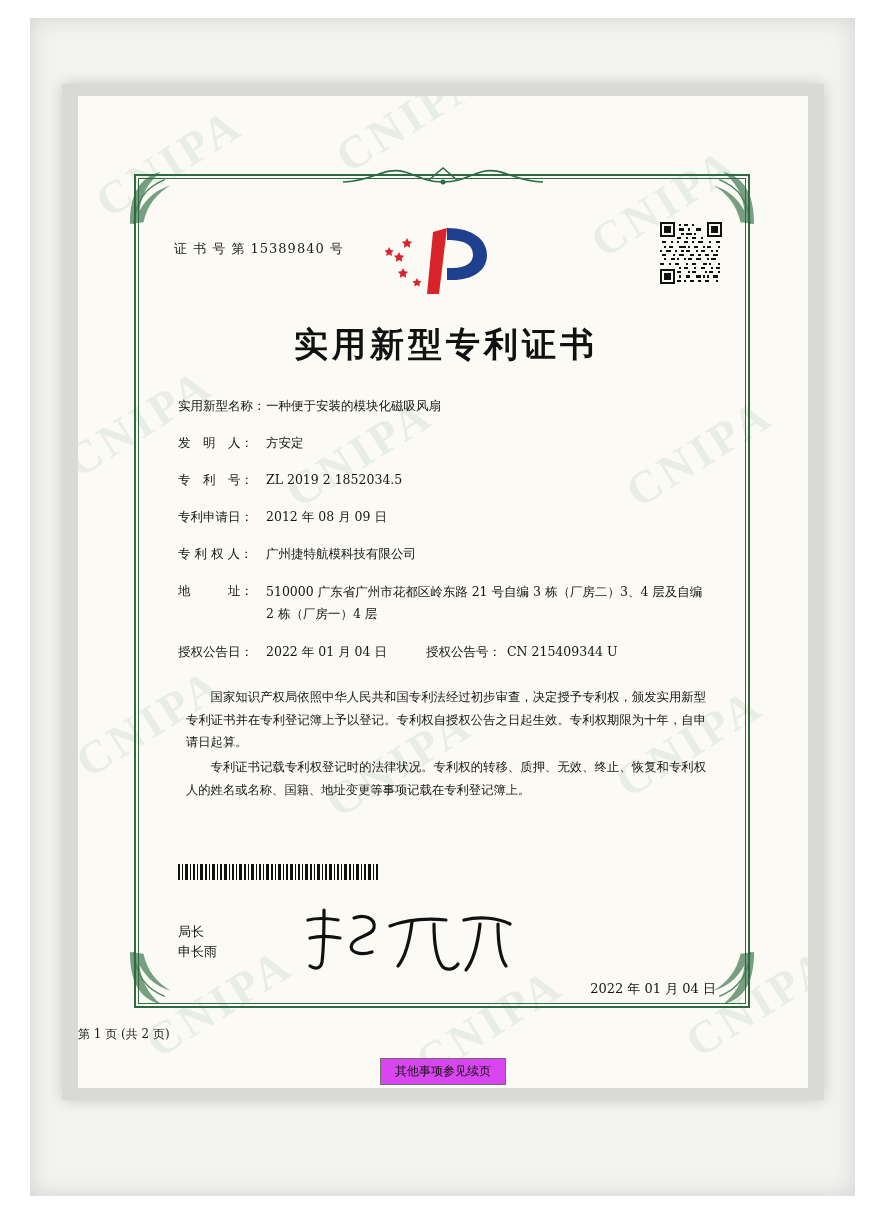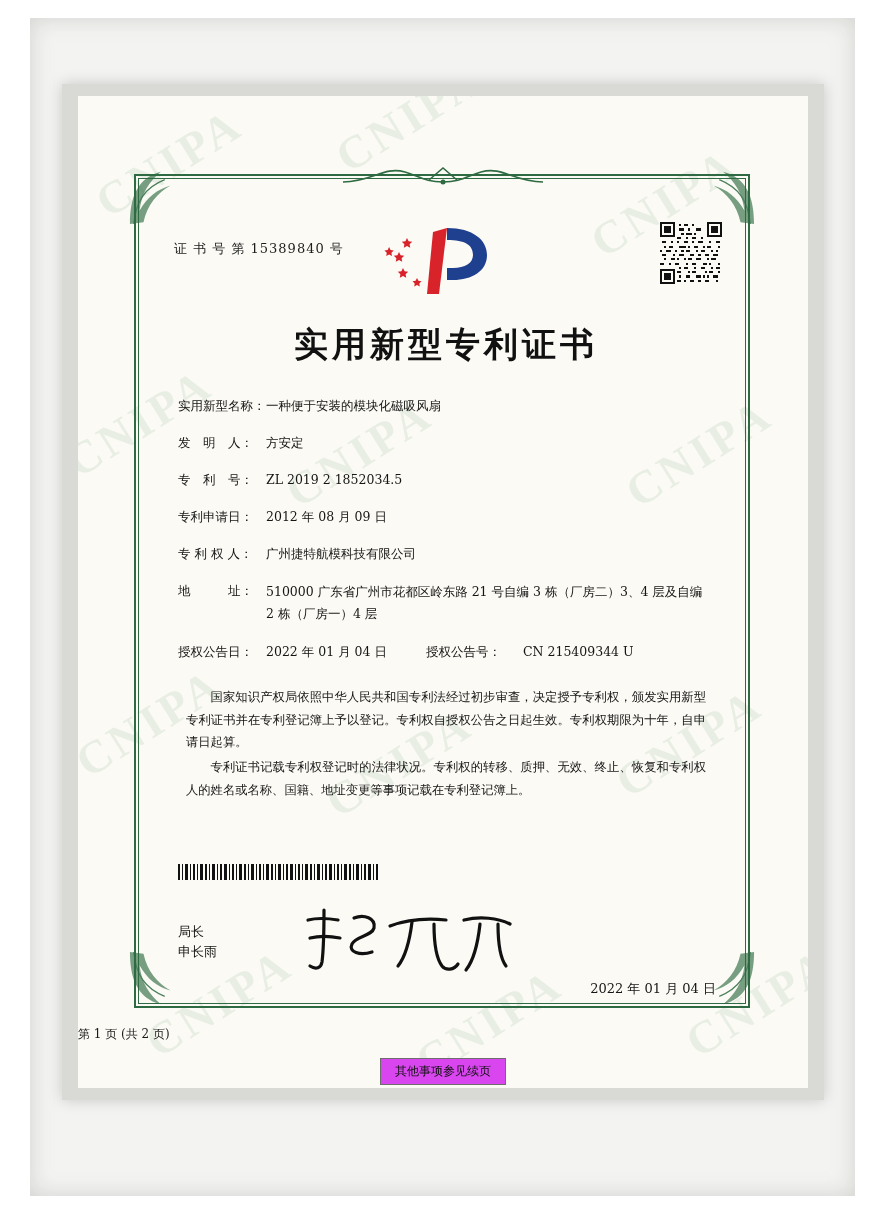--- a/index.html
+++ b/index.html
@@ -422,21 +422,21 @@
           <div class="val">广州捷特航模科技有限公司</div>
         </div>
         <div class="row addr">
           <div class="lbl">地　　　址：</div>
           <div class="val">510000 广东省广州市花都区岭东路 21 号自编 3 栋（厂房二）3、4 层及自编 2 栋（厂房一）4 层</div>
         </div>
         <div class="row row-inline">
           <div class="lbl">授权公告日：</div>
           <div class="val" style="flex:0 0 160px;">2022 年 01 月 04 日</div>
           <div style="flex:0 0 auto;">授权公告号：</div>
-          <div style="margin-left:22px;">CN 215409344 U</div>
+          <div style="margin-left:6px;">CN 215409344 U</div>
         </div>
       </div>
 
       <div class="para">
         <p>国家知识产权局依照中华人民共和国专利法经过初步审查，决定授予专利权，颁发实用新型专利证书并在专利登记簿上予以登记。专利权自授权公告之日起生效。专利权期限为十年，自申请日起算。</p>
         <p>专利证书记载专利权登记时的法律状况。专利权的转移、质押、无效、终止、恢复和专利权人的姓名或名称、国籍、地址变更等事项记载在专利登记簿上。</p>
       </div>
 
       <svg class="barcode" viewBox="0 0 250 16" shape-rendering="crispEdges">
         <g fill="#111">

